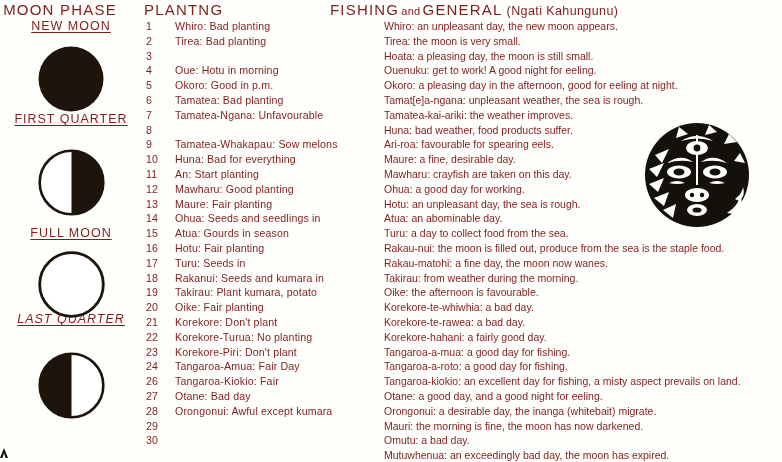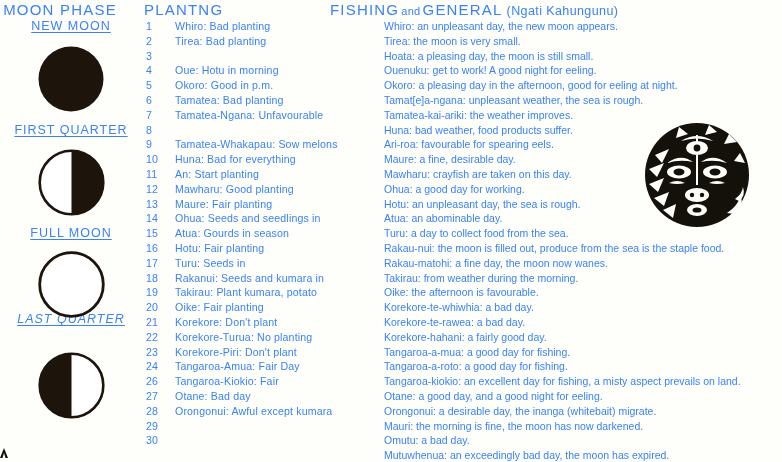--- a/index.html
+++ b/index.html
@@ -1,17 +1,17 @@
 <!DOCTYPE html>
 <html><head>
 <meta charset="utf-8">
 <style>
   html,body{margin:0;padding:0;background:#ffffff;}
   #page{position:relative;width:782px;height:462px;background:#fefefb;overflow:hidden;
-        font-family:"Liberation Sans", sans-serif;color:#3b82f6;}
+        font-family:"Liberation Sans", sans-serif;color:#7f1d1d;}
   .colhead{position:absolute;top:1px;font-size:15px;letter-spacing:1.2px;white-space:nowrap;}
   #moon-title{left:2px;width:116px;text-align:center;}
   #plant-title{left:144px;}
   #fish-header{left:330px;}
   #fish-header .and{font-size:11px;letter-spacing:0.3px;margin:11px 2px;}
   #fish-header .sub{font-size:12.5px;letter-spacing:0.4px;margin-left:4px;}
   .phase-label{position:absolute;left:6px;width:130px;text-align:center;font-size:12.5px;
                letter-spacing:1px;text-decoration:underline;text-underline-offset:2px;white-space:nowrap;}
   .moon{position:absolute;}
   #planting-rows{position:absolute;left:146px;top:19px;width:238px;}
@@ -27,21 +27,21 @@
 
 <div id="page">
 
   <div id="moon-title" class="colhead">MOON PHASE</div>
   <div id="plant-title" class="colhead">PLANTNG</div>
   <div id="fish-header" class="colhead">
     <span>FISHING</span><span class="and">and</span><span>GENERAL</span><span class="sub">(Ngati Kahungunu)</span>
   </div>
 
   <div class="phase-label" style="top:19px;">NEW MOON</div>
-  <div class="phase-label" style="top:123px;">FIRST QUARTER</div>
+  <div class="phase-label" style="top:112px;">FIRST QUARTER</div>
   <div class="phase-label" style="top:226px;">FULL MOON</div>
   <div class="phase-label" style="top:312px;font-style:italic;">LAST QUARTER</div>
 
   <svg class="moon" style="left:37px;top:45px;" width="68" height="68" viewBox="0 0 68 68">
     <circle cx="34" cy="34" r="32.5" fill="#1d140c"></circle>
   </svg>
 
   <svg class="moon" style="left:38px;top:149px;" width="67" height="67" viewBox="0 0 67 67">
     <circle cx="33.5" cy="33.5" r="31.8" fill="#ffffff" stroke="#1d140c" stroke-width="2.6"></circle>
     <path d="M33.5 1.7 A31.8 31.8 0 0 1 33.5 65.3 Z" fill="#1d140c"></path>

